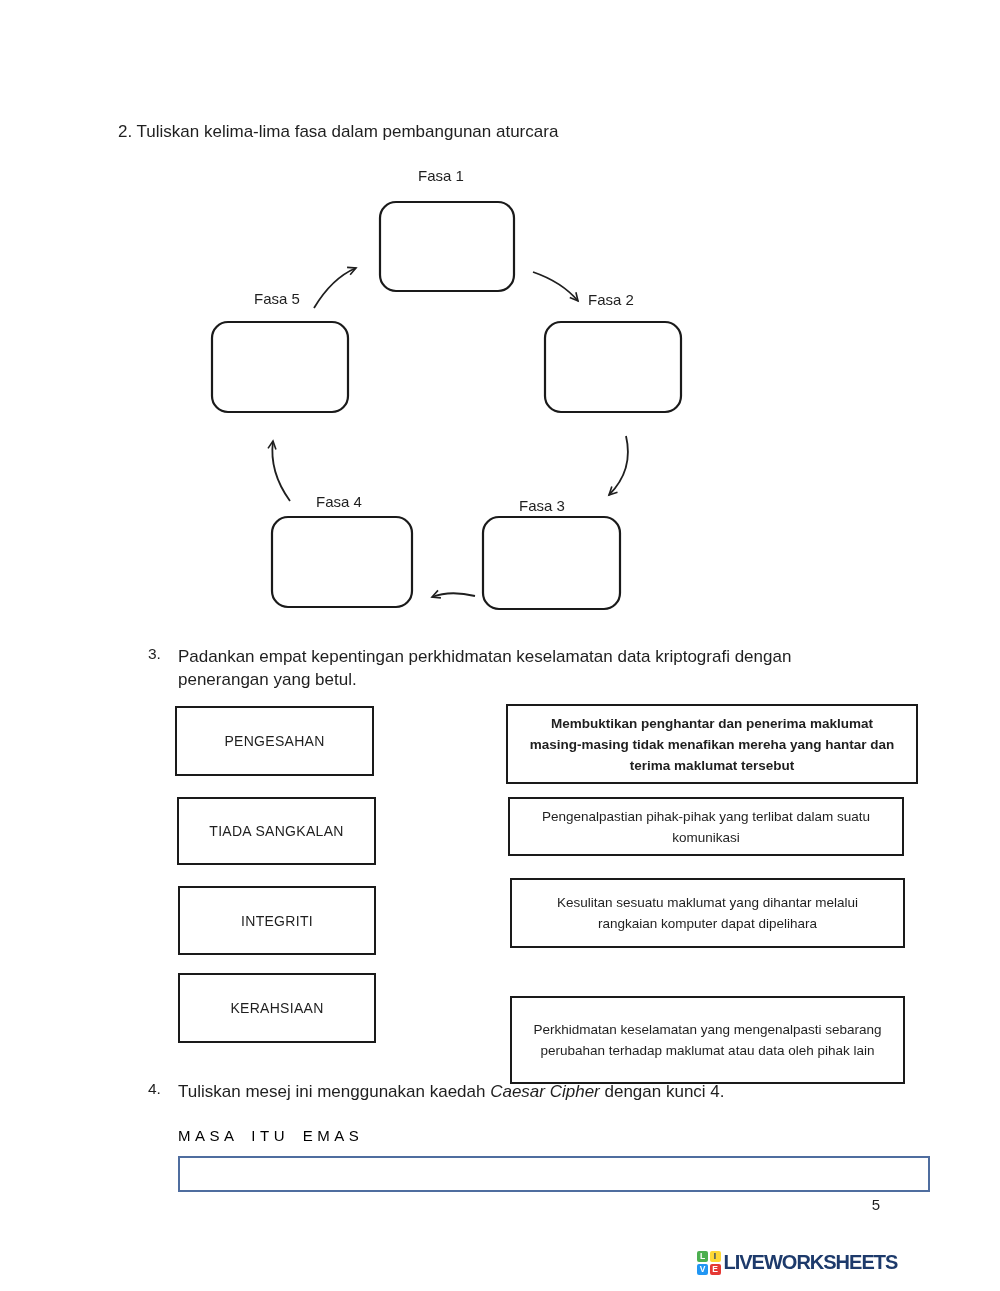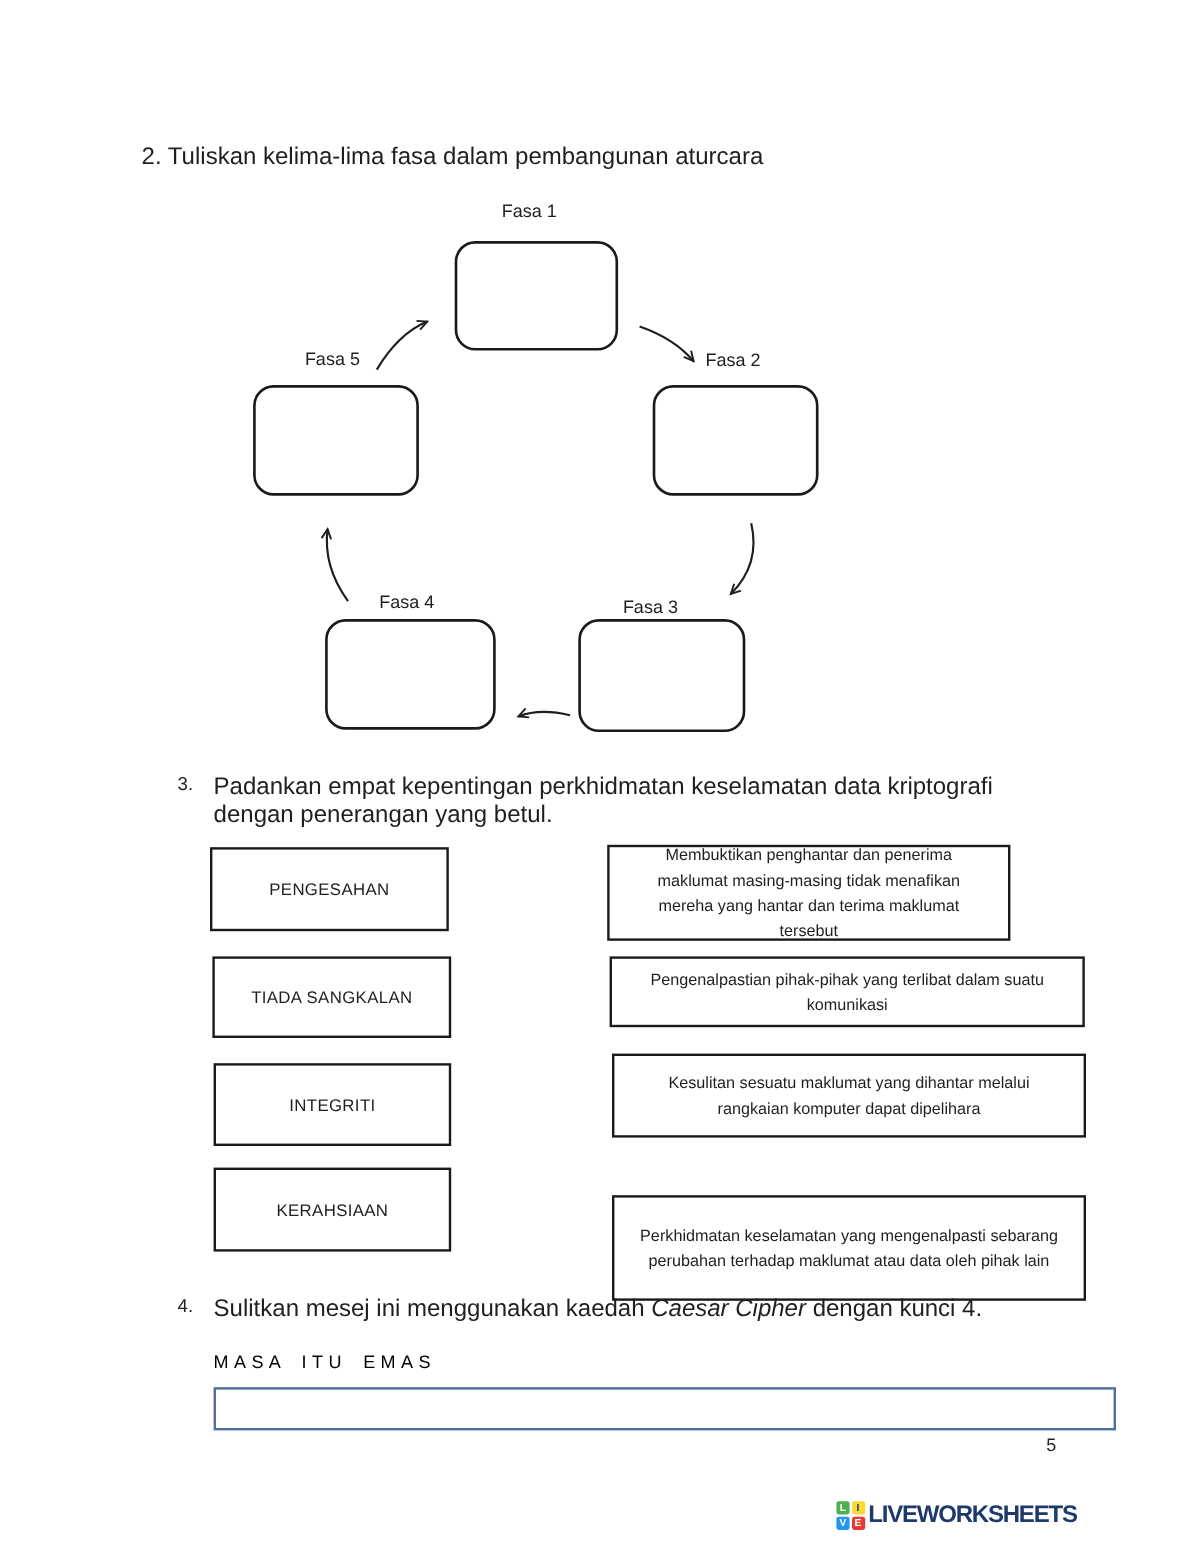--- a/index.html
+++ b/index.html
@@ -2,21 +2,21 @@
 <html><head>
 <meta charset="utf-8">
 <style>
   html,body{margin:0;padding:0;background:#ffffff;}
   .page{
     position:relative;width:1000px;height:1291px;background:#ffffff;
     font-family:"Liberation Sans",sans-serif;color:#1f1f1f;overflow:hidden;
   }
   .abs{position:absolute;}
   
-  .q-title{font-size:20px;line-height:23px;color:#1f1f1f;}
+  .q-title{font-size:17px;line-height:23px;color:#1f1f1f;}
   .q-num{position:absolute;font-size:15.5px;color:#1f1f1f;}
   
   svg.diagram{position:absolute;left:0;top:0;width:1000px;height:650px;pointer-events:none;}
   svg.diagram rect{pointer-events:auto;}
   svg.diagram text{font-family:"Liberation Sans",sans-serif;font-size:15px;fill:#1f1f1f;}
   
   .term-box{
     border:2px solid #1a1a1a;background:#fff;display:flex;align-items:center;justify-content:center;
     font-size:14px;letter-spacing:0.3px;color:#1f1f1f;text-align:center;
   }
@@ -79,28 +79,28 @@
   </svg>
 
   <div class="q-num" style="left:148px;top:645px;">3.</div>
   <div class="abs q-title" style="left:178px;top:645px;width:700px;">Padankan empat kepentingan perkhidmatan keselamatan data kriptografi dengan penerangan yang betul.</div>
 
   <div class="abs term-box" style="left:175px;top:706px;width:195px;height:66px;">PENGESAHAN</div>
   <div class="abs term-box" style="left:177px;top:797px;width:195px;height:64px;">TIADA SANGKALAN</div>
   <div class="abs term-box" style="left:178px;top:886px;width:194px;height:65px;">INTEGRITI</div>
   <div class="abs term-box" style="left:178px;top:973px;width:194px;height:66px;">KERAHSIAAN</div>
 
-  <div class="abs desc-box" style="left:506px;top:704px;width:336px;height:80px;">Membuktikan penghantar dan penerima maklumat masing-masing tidak menafikan mereha yang hantar dan terima maklumat tersebut</div>
+  <div class="abs desc-box" style="left:506px;top:704px;width:412px;height:80px;font-weight:bold;">Membuktikan penghantar dan penerima maklumat masing-masing tidak menafikan mereha yang hantar dan terima maklumat tersebut</div>
   <div class="abs desc-box" style="left:508px;top:797px;width:396px;height:59px;">Pengenalpastian pihak-pihak yang terlibat dalam suatu komunikasi</div>
   <div class="abs desc-box" style="left:510px;top:878px;width:395px;height:70px;">Kesulitan sesuatu maklumat yang dihantar melalui rangkaian komputer dapat dipelihara</div>
   <div class="abs desc-box" style="left:510px;top:996px;width:395px;height:88px;">Perkhidmatan keselamatan yang mengenalpasti sebarang perubahan terhadap maklumat atau data oleh pihak lain</div>
 
   <div class="q-num" style="left:148px;top:1080px;">4.</div>
   <div class="abs q-title" style="left:178px;top:1080px;width:720px;">
-    <span>Sulitkan mesej ini menggunakan kaedah </span><span class="italic">Caesar Cipher</span><span> dengan kunci 4.</span>
+    <span>Tuliskan mesej ini menggunakan kaedah </span><span class="italic">Caesar Cipher</span><span> dengan kunci 4.</span>
   </div>
 
   <div class="abs cipher-message" style="left:178px;top:1127px;">MASA ITU EMAS</div>
 
   <input class="answer-input" style="left: 178px; top: 1156px; width: 752px; height: 36px;" type="text" value="">
 
   <div class="abs page-number" style="left:866px;top:1196px;width:20px;text-align:center;">5</div>
 
   <div class="abs brand" style="left:697px;top:1251px;">
     <div class="brand-grid">

